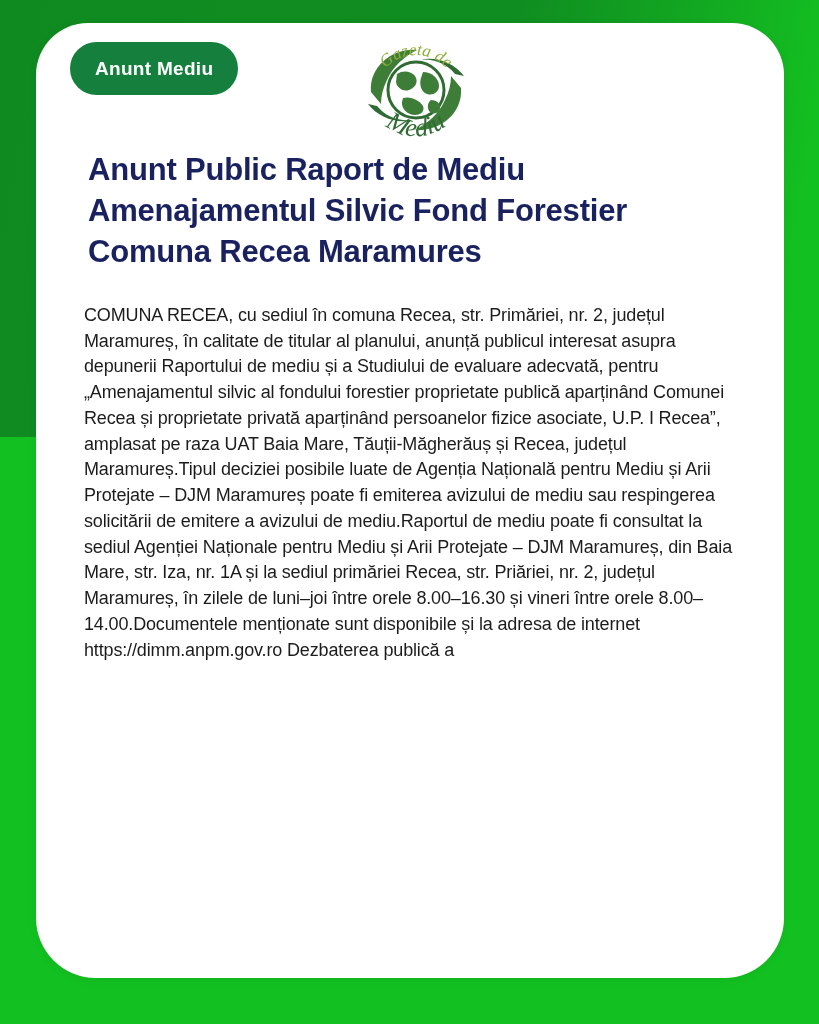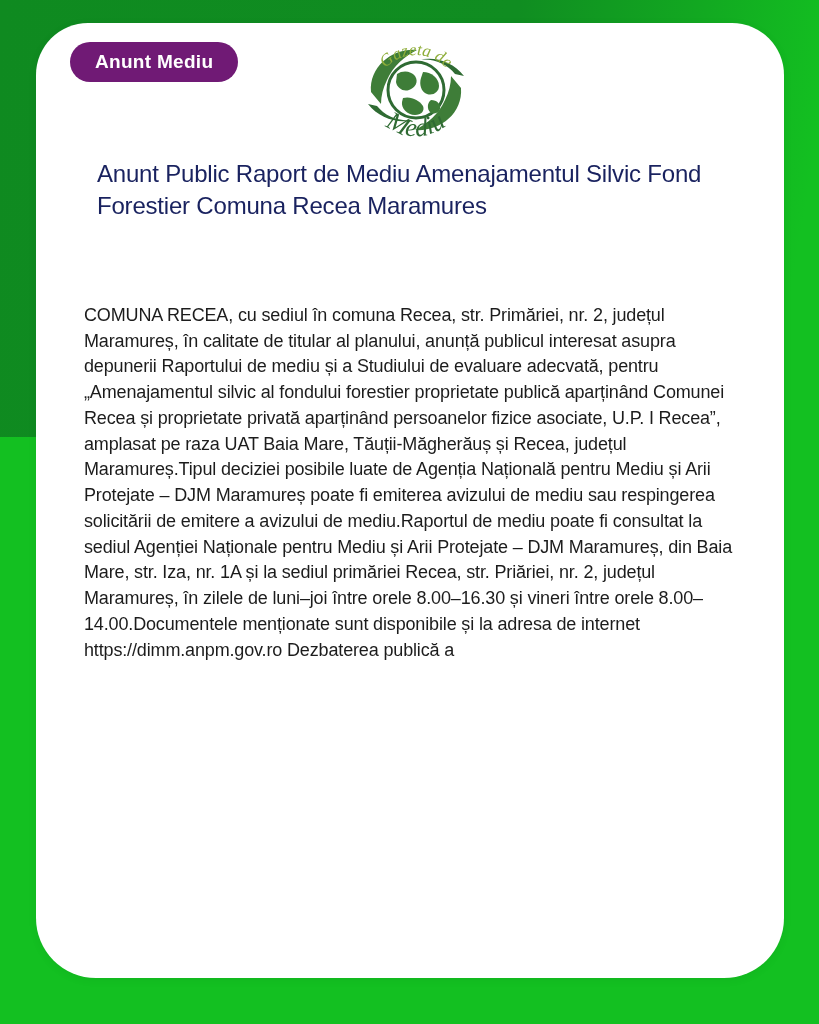--- a/index.html
+++ b/index.html
@@ -65,24 +65,24 @@
     height: 130px;
   }
 
   .badge {
     position: absolute;
     left: 34px;
     top: 19px;
     display: inline-flex;
     align-items: center;
     justify-content: center;
-    height: 40px;
-    padding: 0 25px;
+    height: 25px;
+    padding: 14px 25px;
     border-radius: 999px;
-    background: #701a75;
+    background: #15803d;
     color: #ffffff;
     font-size: 19px;
     font-weight: bold;
     letter-spacing: 0.3px;
     white-space: nowrap;
   }
 
   
   .logo {
     position: absolute;
@@ -97,24 +97,24 @@
     width: 126px;
     height: 126px;
   }
 
   
   .title {
     position: absolute;
     left: 48px;
     top: 122px;
     width: 665px;
-    margin: 13px;
+    margin: 4px;
     color: #19225f;
-    font-size: 24px;
-    font-weight: normal;
+    font-size: 31px;
+    font-weight: bold;
     line-height: 1.33;
     letter-spacing: -0.2px;
   }
 
   
   .body-text {
     position: absolute;
     left: 48px;
     top: 280px;
     width: 668px;

